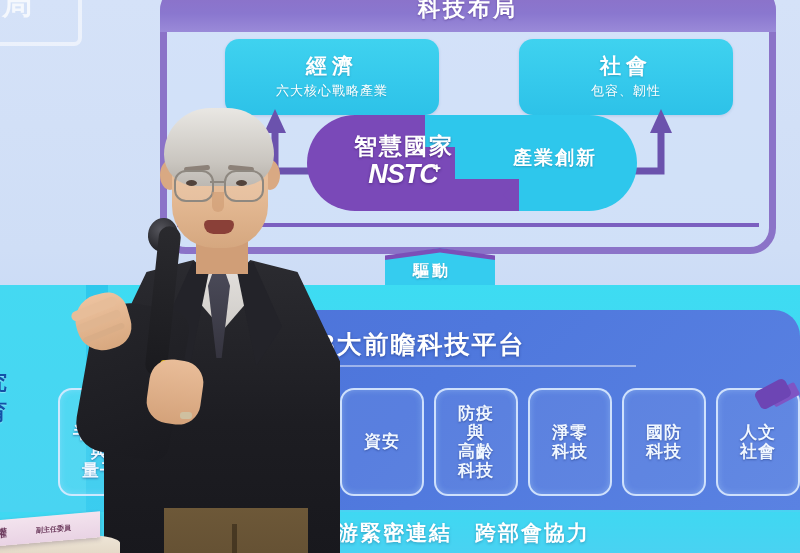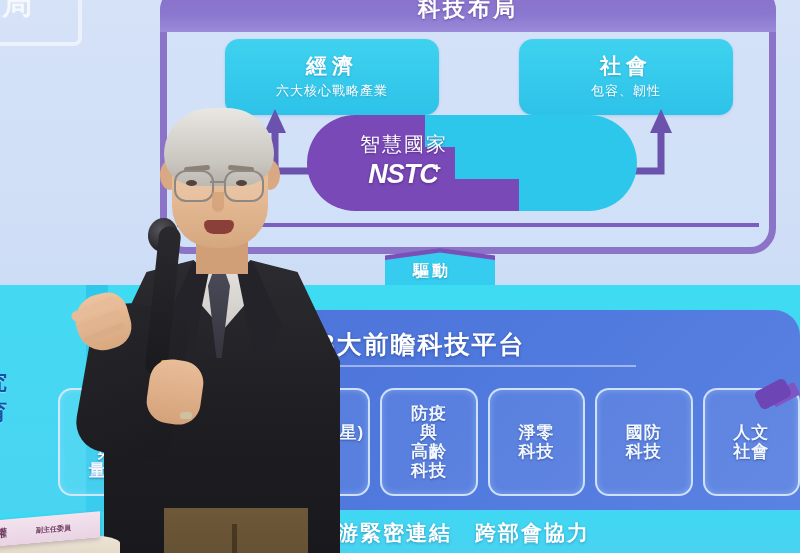--- a/index.html
+++ b/index.html
@@ -88,21 +88,21 @@
   .pill-tri-a{
     position:absolute;left:178px;top:0;width:0;height:0;
     border-left:16px solid #2ec7ec;border-top:16px solid transparent;border-bottom:16px solid transparent;
   }
   .pill-tri-b{
     position:absolute;left:196px;top:64px;width:0;height:0;
     border-right:16px solid #7a49b8;border-top:16px solid transparent;border-bottom:16px solid transparent;
   }
   .pill-label-left{
     position:absolute;left:22px;top:16px;width:150px;text-align:center;
-    color:#ffffff;font-size:20px;font-weight:400;letter-spacing:2px;
+    color:#ffffff;font-size:23px;font-weight:700;letter-spacing:2px;
     text-shadow:0 1px 2px rgba(40,10,80,.5);
   }
   .digi{
     position:absolute;left:22px;top:44px;width:150px;text-align:center;
     color:#ffffff;font-size:27px;font-weight:700;font-style:italic;
     letter-spacing:-1px;text-shadow:0 1px 3px rgba(40,10,80,.45);
   }
   .digi .plus{
     font-size:14px;font-style:normal;font-weight:700;vertical-align:super;
     margin-left:-5px;
@@ -402,20 +402,21 @@
 
     <div class="pill">
       <div class="pill-left"></div>
       <div class="pill-right"></div>
       <div class="pill-notch-a"></div>
       <div class="pill-notch-b"></div>
       <div class="pill-tri-a"></div>
       <div class="pill-tri-b"></div>
       <div class="pill-label-left">智慧國家</div>
       <div class="digi"><span>NSTC</span><span class="plus">+</span></div>
+      <div class="pill-label-right">產業創新</div>
     </div>
 
     <div class="base-line"></div>
   </div>
 
   <div class="drive">
     <div class="drive-shape"></div>
     <div class="drive-edge"></div>
     <span>驅動</span>
   </div>
@@ -441,20 +442,23 @@
         </div>
       <div class="tile">
           <span>人工
 智慧</span>
         </div>
       <div class="tile">
           <span>太空
 (通訊衛星)
 與
 6G</span>
+        </div>
+      <div class="tile">
+          <span>資安</span>
         </div>
       <div class="tile">
           <span>防疫
 與
 高齡
 科技</span>
         </div>
       <div class="tile">
           <span>淨零
 科技</span>

